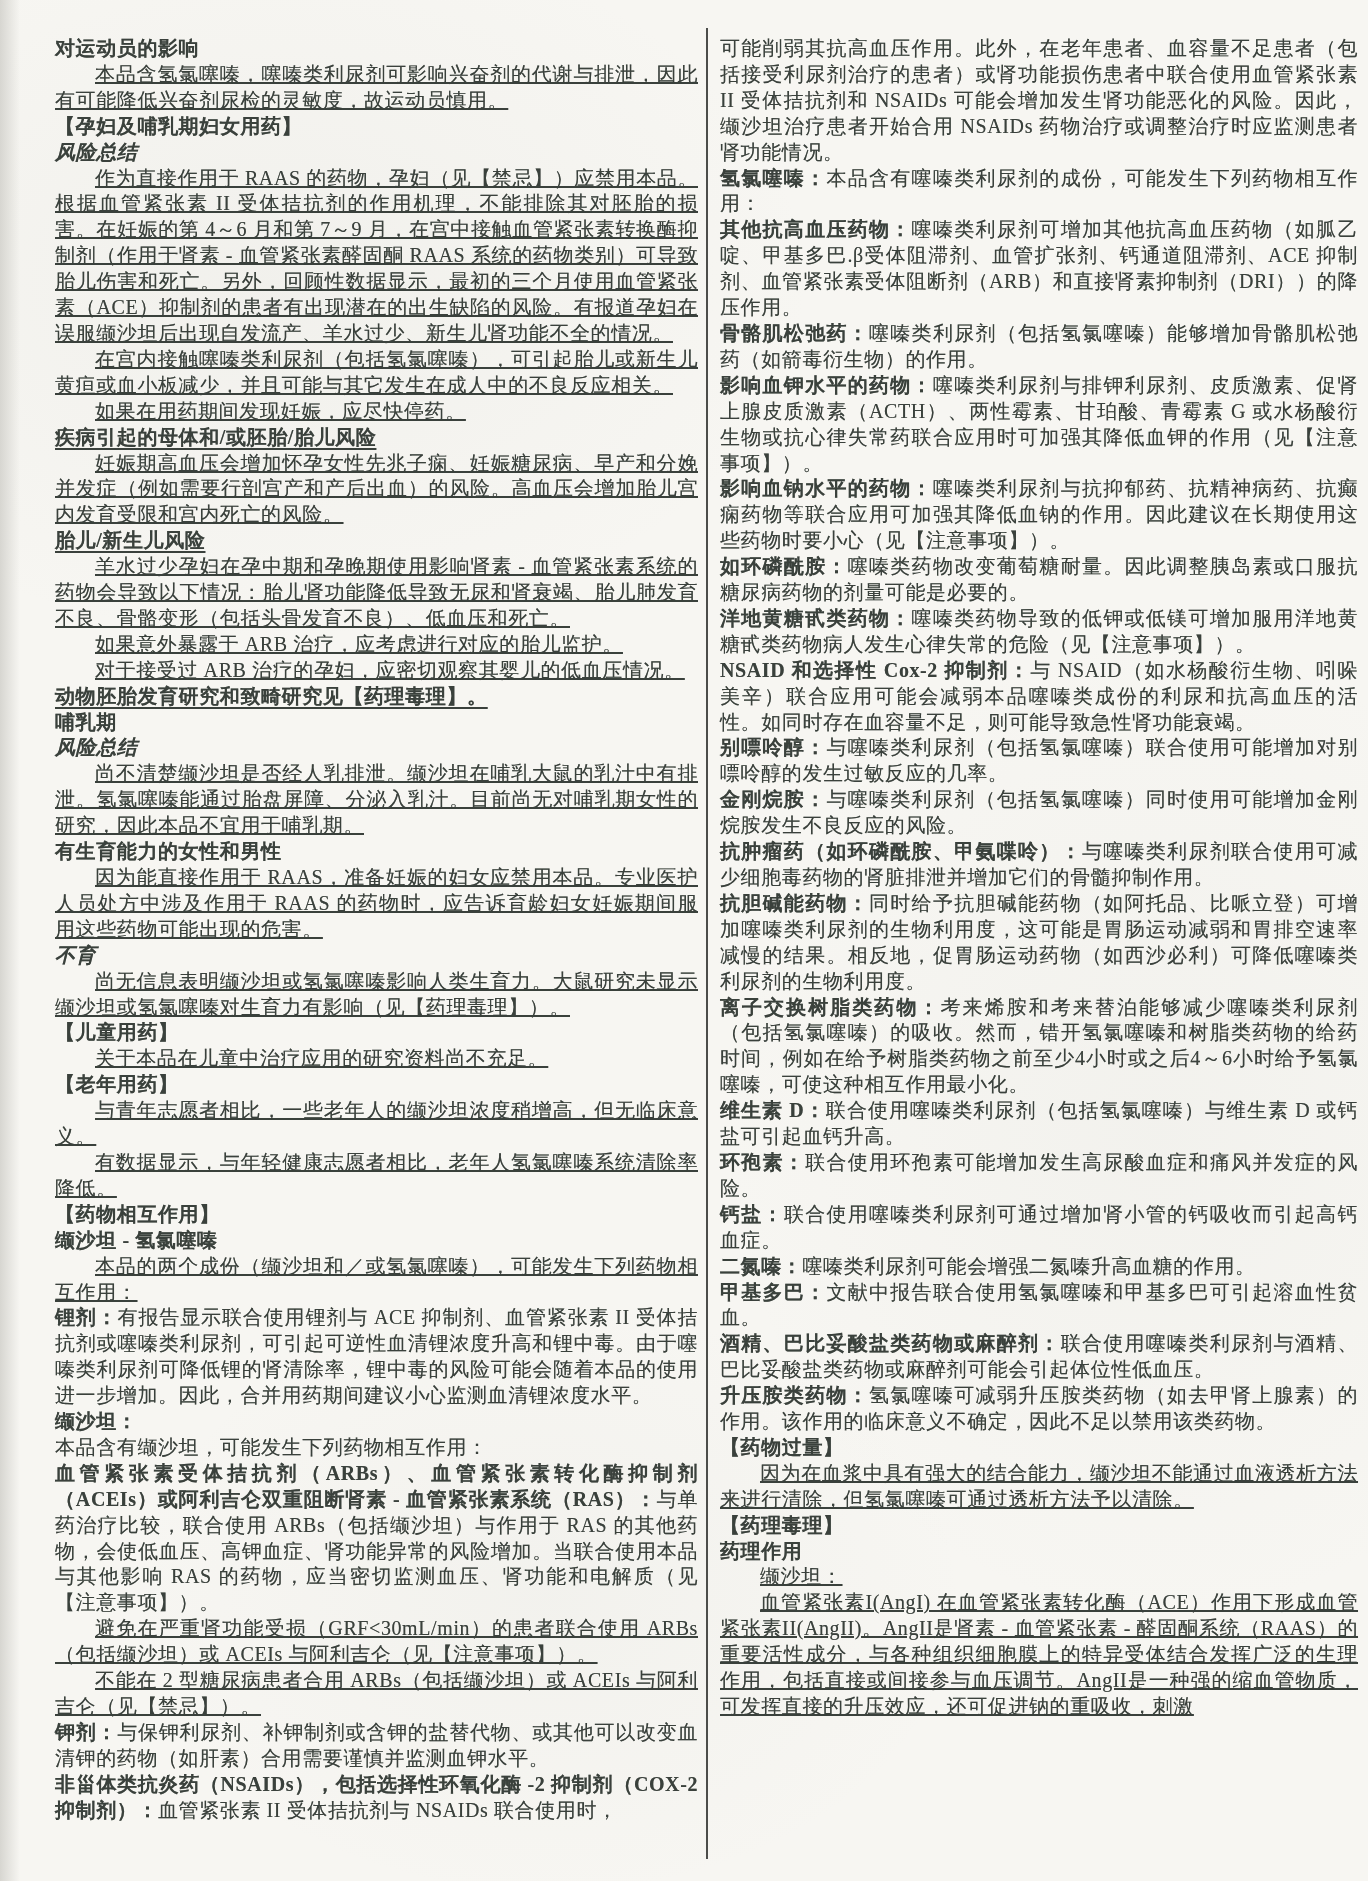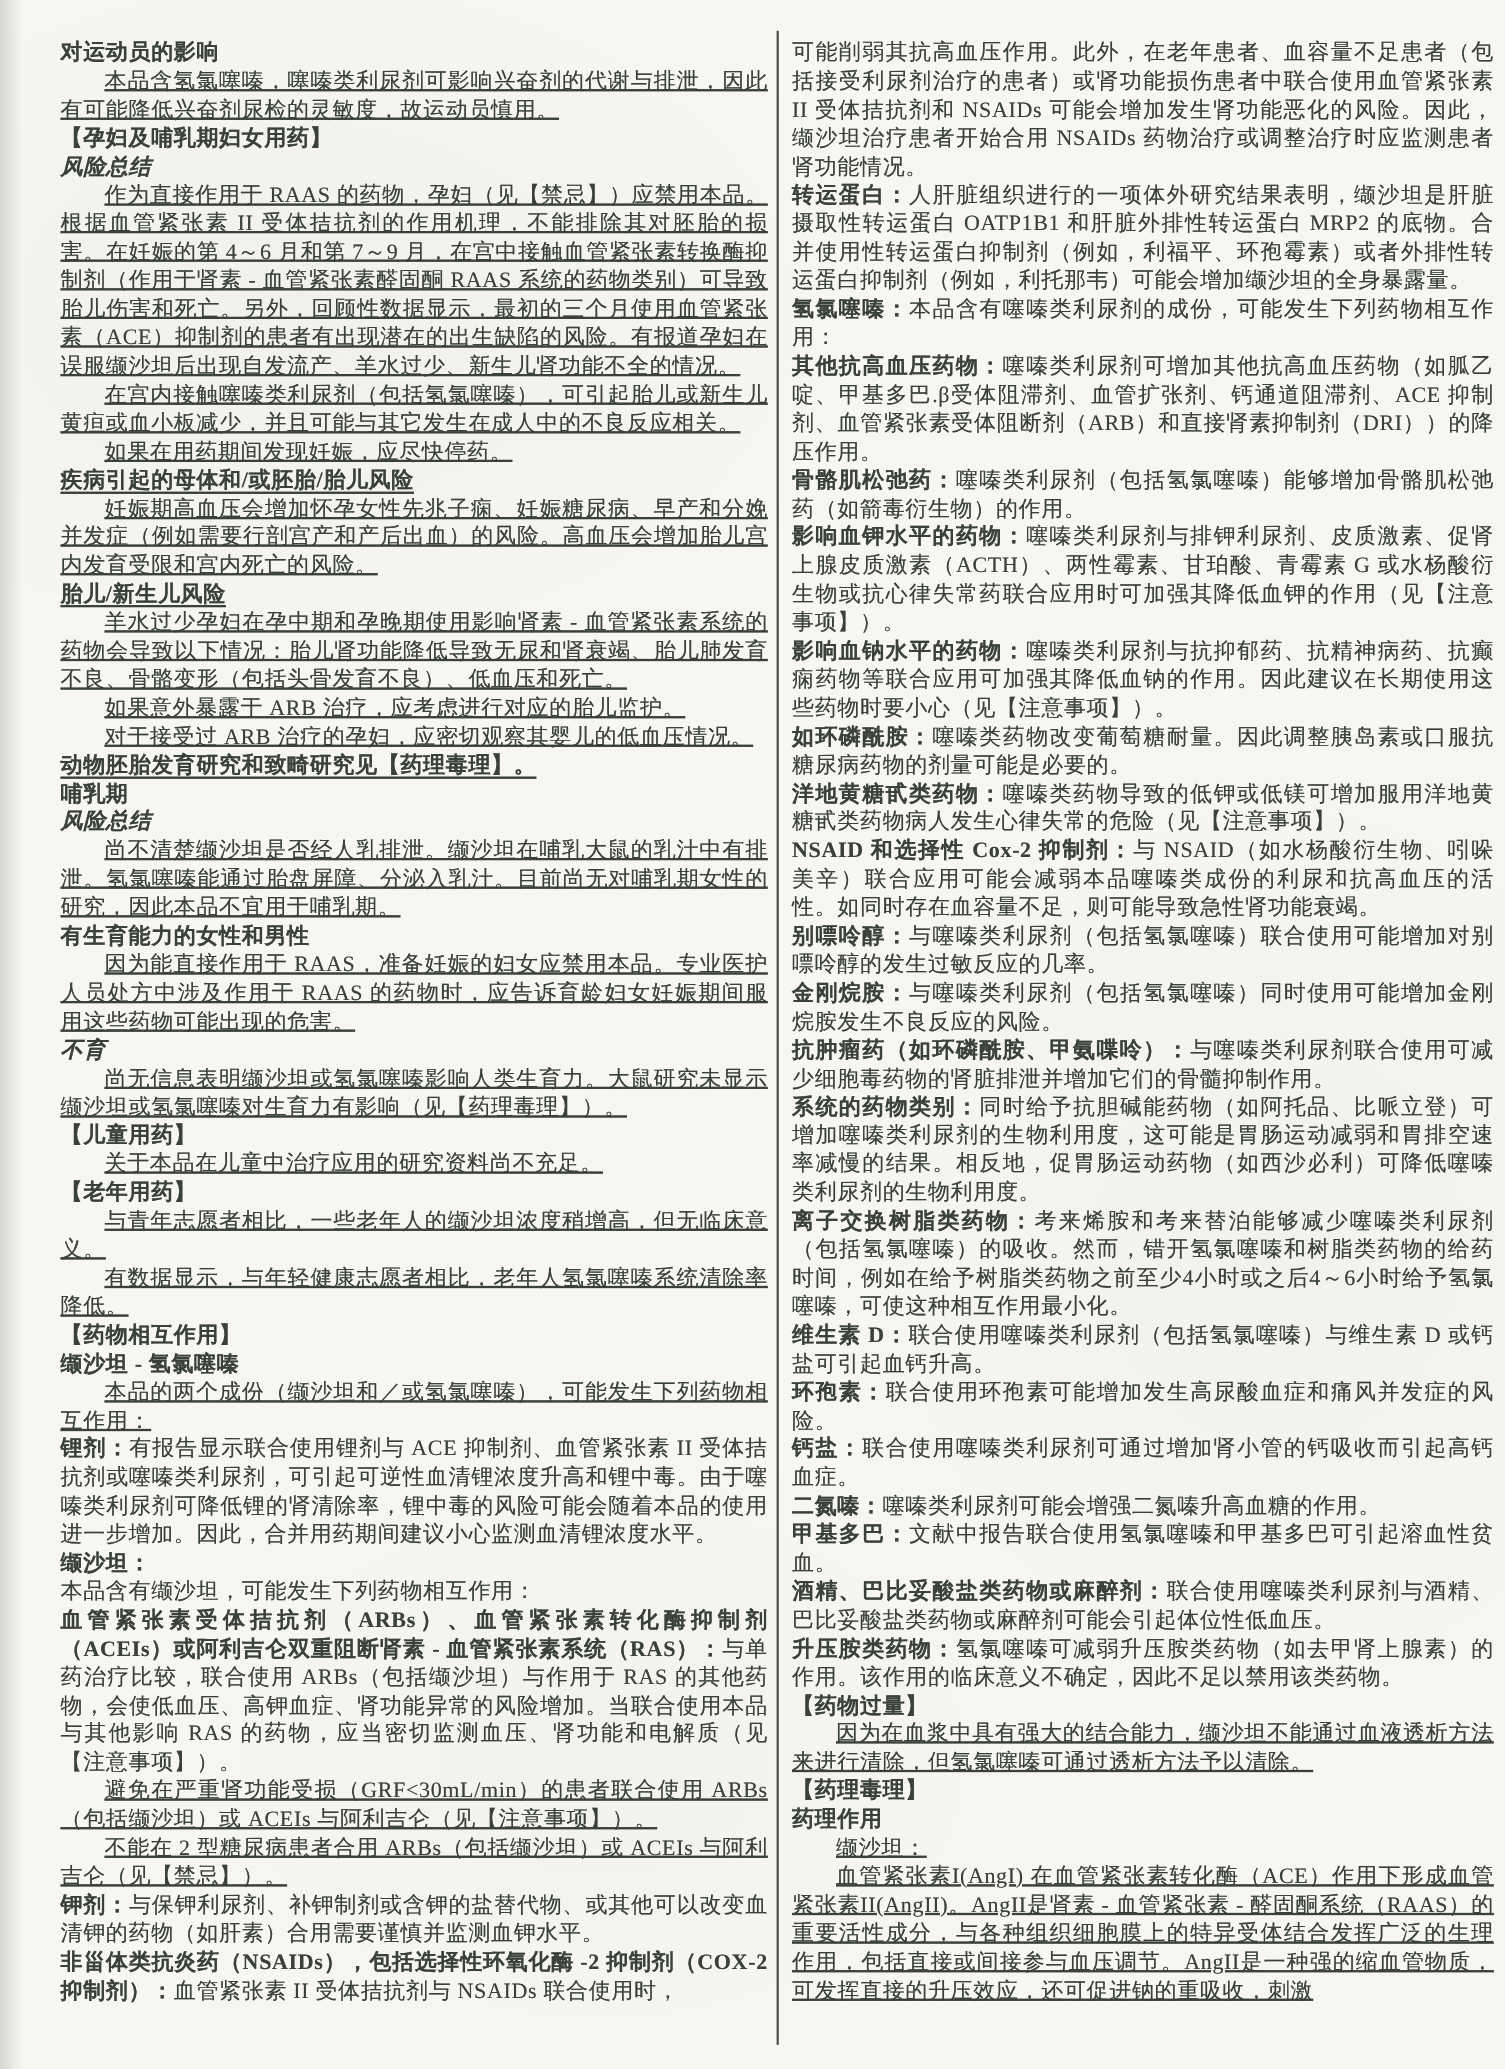--- a/index.html
+++ b/index.html
@@ -94,33 +94,32 @@
       <div class="blk para-flush">本品含有缬沙坦，可能发生下列药物相互作用：</div>
       <div class="blk entry"><b>血管紧张素受体拮抗剂（ARBs）、血管紧张素转化酶抑制剂（ACEIs）或阿利吉仑双重阻断肾素 - 血管紧张素系统（RAS）：</b><span>与单药治疗比较，联合使用 ARBs（包括缬沙坦）与作用于 RAS 的其他药物，会使低血压、高钾血症、肾功能异常的风险增加。当联合使用本品与其他影响 RAS 的药物，应当密切监测血压、肾功能和电解质（见【注意事项】）。</span></div>
       <div class="blk para">避免在严重肾功能受损（GRF&lt;30mL/min）的患者联合使用 ARBs（包括缬沙坦）或 ACEIs 与阿利吉仑（见【注意事项】）。</div>
       <div class="blk para">不能在 2 型糖尿病患者合用 ARBs（包括缬沙坦）或 ACEIs 与阿利吉仑（见【禁忌】）。</div>
       <div class="blk entry"><b>钾剂：</b><span>与保钾利尿剂、补钾制剂或含钾的盐替代物、或其他可以改变血清钾的药物（如肝素）合用需要谨慎并监测血钾水平。</span></div>
       <div class="blk entry"><b>非甾体类抗炎药（NSAIDs），包括选择性环氧化酶 -2 抑制剂（COX-2 抑制剂）：</b><span>血管紧张素 II 受体拮抗剂与 NSAIDs 联合使用时，</span></div>
     </div>
   <div class="divider"></div>
   <div class="col col-right" id="col-right">
       <div class="blk para-flush">可能削弱其抗高血压作用。此外，在老年患者、血容量不足患者（包括接受利尿剂治疗的患者）或肾功能损伤患者中联合使用血管紧张素 II 受体拮抗剂和 NSAIDs 可能会增加发生肾功能恶化的风险。因此，缬沙坦治疗患者开始合用 NSAIDs 药物治疗或调整治疗时应监测患者肾功能情况。</div>
-      <div class="blk entry"><b>转运蛋白：</b><span>人肝脏组织进行的一项体外研究结果表明，缬沙坦是肝脏摄取性转运蛋白 OATP1B1 和肝脏外排性转运蛋白 MRP2 的底物。合并使用性转运蛋白抑制剂（例如，利福平、环孢霉素）或者外排性转运蛋白抑制剂（例如，利托那韦）可能会增加缬沙坦的全身暴露量。</span></div>
       <div class="blk entry"><b>氢氯噻嗪：</b><span>本品含有噻嗪类利尿剂的成份，可能发生下列药物相互作用：</span></div>
       <div class="blk entry"><b>其他抗高血压药物：</b><span>噻嗪类利尿剂可增加其他抗高血压药物（如胍乙啶、甲基多巴.β受体阻滞剂、血管扩张剂、钙通道阻滞剂、ACE 抑制剂、血管紧张素受体阻断剂（ARB）和直接肾素抑制剂（DRI））的降压作用。</span></div>
       <div class="blk entry"><b>骨骼肌松弛药：</b><span>噻嗪类利尿剂（包括氢氯噻嗪）能够增加骨骼肌松弛药（如箭毒衍生物）的作用。</span></div>
       <div class="blk entry"><b>影响血钾水平的药物：</b><span>噻嗪类利尿剂与排钾利尿剂、皮质激素、促肾上腺皮质激素（ACTH）、两性霉素、甘珀酸、青霉素 G 或水杨酸衍生物或抗心律失常药联合应用时可加强其降低血钾的作用（见【注意事项】）。</span></div>
       <div class="blk entry"><b>影响血钠水平的药物：</b><span>噻嗪类利尿剂与抗抑郁药、抗精神病药、抗癫痫药物等联合应用可加强其降低血钠的作用。因此建议在长期使用这些药物时要小心（见【注意事项】）。</span></div>
       <div class="blk entry"><b>如环磷酰胺：</b><span>噻嗪类药物改变葡萄糖耐量。因此调整胰岛素或口服抗糖尿病药物的剂量可能是必要的。</span></div>
       <div class="blk entry"><b>洋地黄糖甙类药物：</b><span>噻嗪类药物导致的低钾或低镁可增加服用洋地黄糖甙类药物病人发生心律失常的危险（见【注意事项】）。</span></div>
       <div class="blk entry"><b>NSAID 和选择性 Cox-2 抑制剂：</b><span>与 NSAID（如水杨酸衍生物、吲哚美辛）联合应用可能会减弱本品噻嗪类成份的利尿和抗高血压的活性。如同时存在血容量不足，则可能导致急性肾功能衰竭。</span></div>
       <div class="blk entry"><b>别嘌呤醇：</b><span>与噻嗪类利尿剂（包括氢氯噻嗪）联合使用可能增加对别嘌呤醇的发生过敏反应的几率。</span></div>
       <div class="blk entry"><b>金刚烷胺：</b><span>与噻嗪类利尿剂（包括氢氯噻嗪）同时使用可能增加金刚烷胺发生不良反应的风险。</span></div>
       <div class="blk entry"><b>抗肿瘤药（如环磷酰胺、甲氨喋呤）：</b><span>与噻嗪类利尿剂联合使用可减少细胞毒药物的肾脏排泄并增加它们的骨髓抑制作用。</span></div>
-      <div class="blk entry"><b>系统的药物类别：</b><span>同时给予抗胆碱能药物（如阿托品、比哌立登）可增加噻嗪类利尿剂的生物利用度，这可能是胃肠运动减弱和胃排空速率减慢的结果。相反地，促胃肠运动药物（如西沙必利）可降低噻嗪类利尿剂的生物利用度。</span></div>
+      <div class="blk entry"><b>抗胆碱能药物：</b><span>同时给予抗胆碱能药物（如阿托品、比哌立登）可增加噻嗪类利尿剂的生物利用度，这可能是胃肠运动减弱和胃排空速率减慢的结果。相反地，促胃肠运动药物（如西沙必利）可降低噻嗪类利尿剂的生物利用度。</span></div>
       <div class="blk entry"><b>离子交换树脂类药物：</b><span>考来烯胺和考来替泊能够减少噻嗪类利尿剂（包括氢氯噻嗪）的吸收。然而，错开氢氯噻嗪和树脂类药物的给药时间，例如在给予树脂类药物之前至少4小时或之后4～6小时给予氢氯噻嗪，可使这种相互作用最小化。</span></div>
       <div class="blk entry"><b>维生素 D：</b><span>联合使用噻嗪类利尿剂（包括氢氯噻嗪）与维生素 D 或钙盐可引起血钙升高。</span></div>
       <div class="blk entry"><b>环孢素：</b><span>联合使用环孢素可能增加发生高尿酸血症和痛风并发症的风险。</span></div>
       <div class="blk entry"><b>钙盐：</b><span>联合使用噻嗪类利尿剂可通过增加肾小管的钙吸收而引起高钙血症。</span></div>
       <div class="blk entry"><b>二氮嗪：</b><span>噻嗪类利尿剂可能会增强二氮嗪升高血糖的作用。</span></div>
       <div class="blk entry"><b>甲基多巴：</b><span>文献中报告联合使用氢氯噻嗪和甲基多巴可引起溶血性贫血。</span></div>
       <div class="blk entry"><b>酒精、巴比妥酸盐类药物或麻醉剂：</b><span>联合使用噻嗪类利尿剂与酒精、巴比妥酸盐类药物或麻醉剂可能会引起体位性低血压。</span></div>
       <div class="blk entry"><b>升压胺类药物：</b><span>氢氯噻嗪可减弱升压胺类药物（如去甲肾上腺素）的作用。该作用的临床意义不确定，因此不足以禁用该类药物。</span></div>
       <div class="blk section">【药物过量】</div>
       <div class="blk para">因为在血浆中具有强大的结合能力，缬沙坦不能通过血液透析方法来进行清除，但氢氯噻嗪可通过透析方法予以清除。</div>

